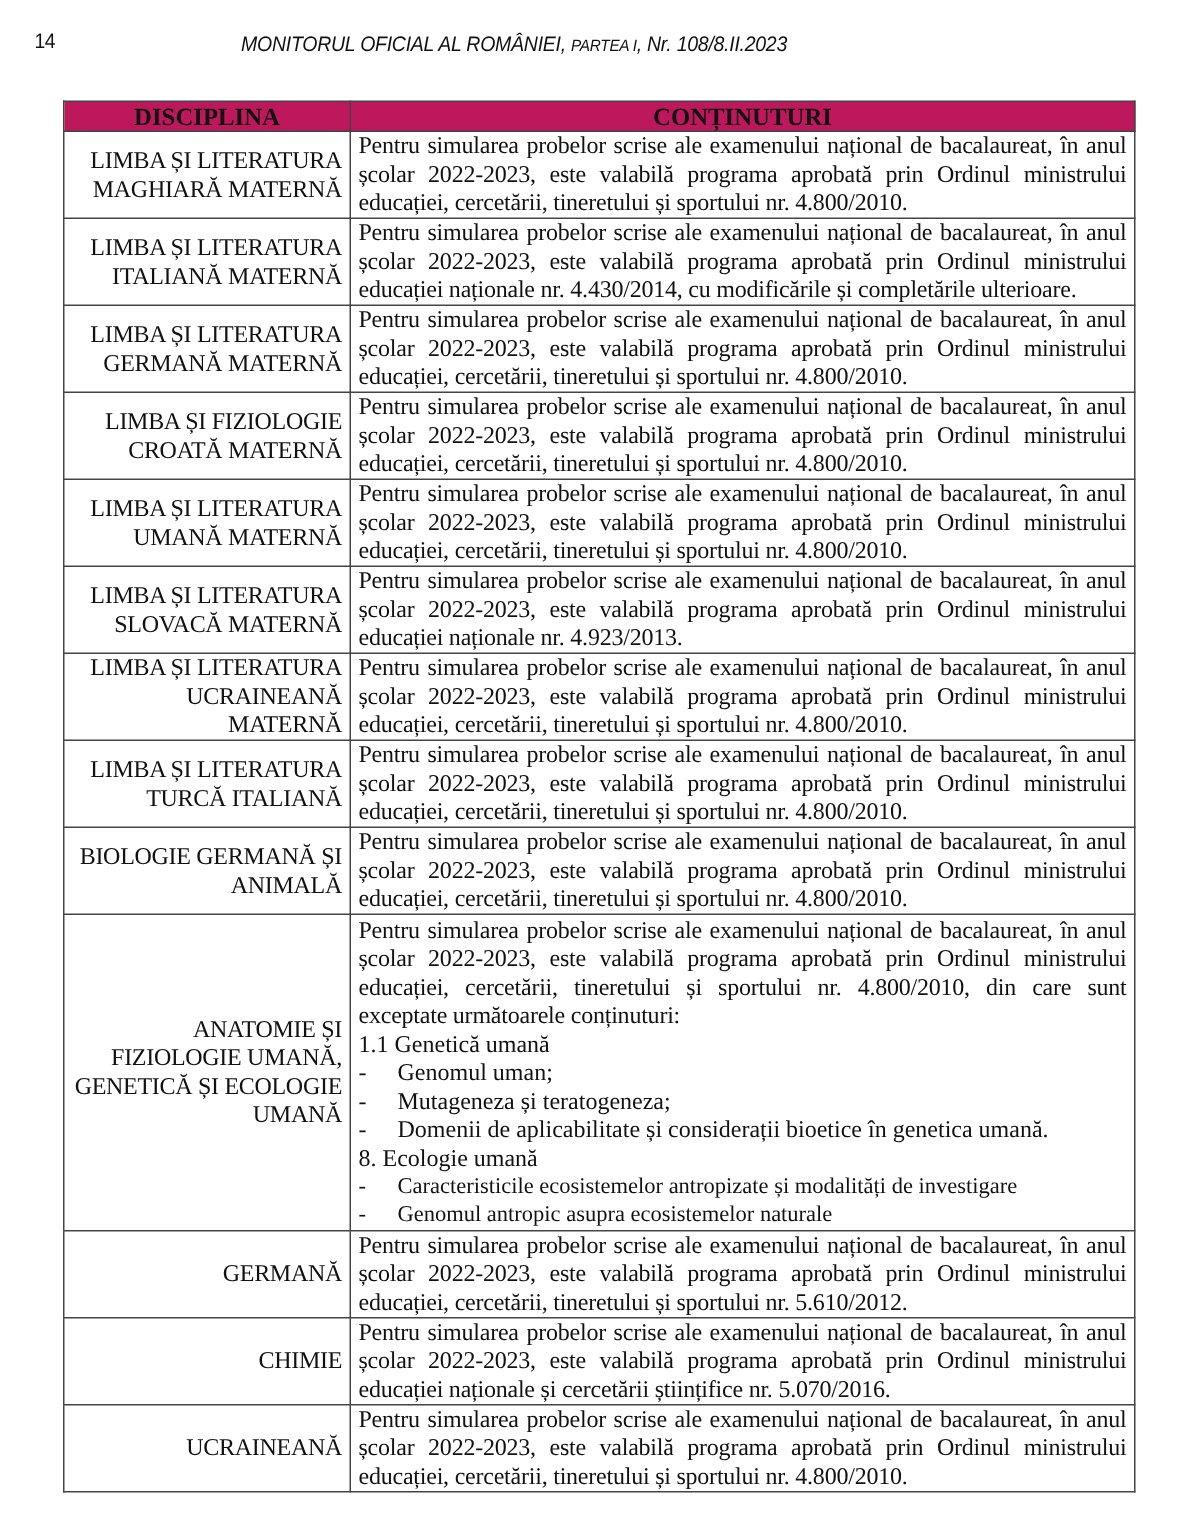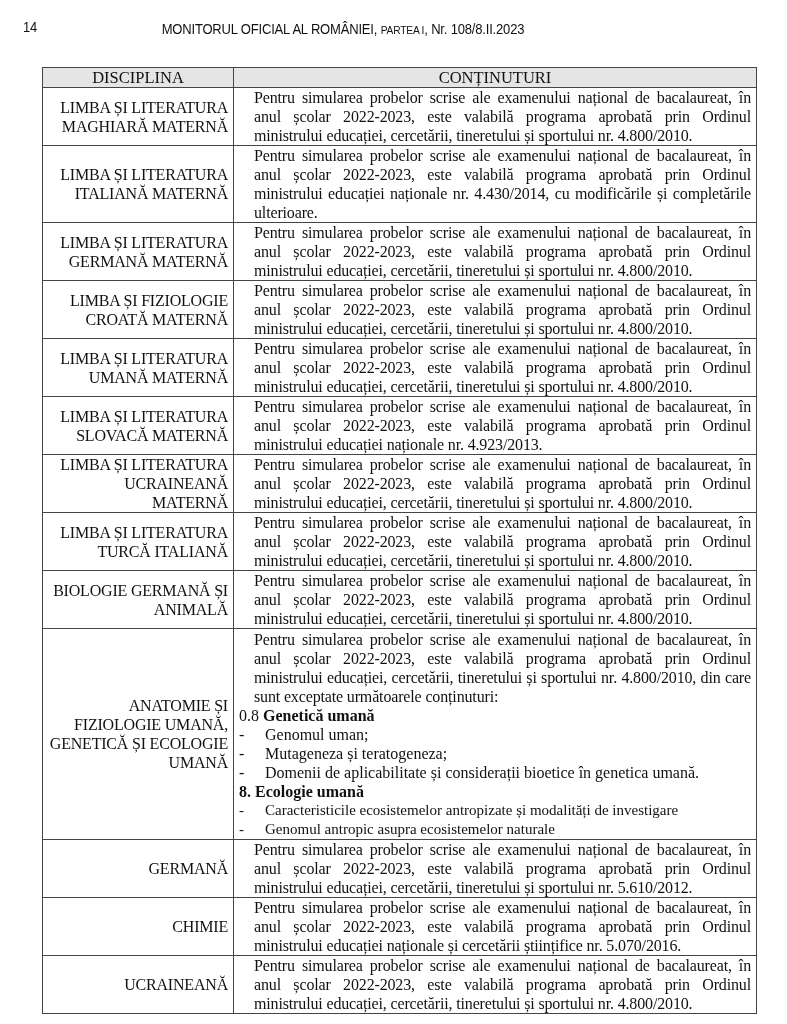--- a/index.html
+++ b/index.html
@@ -26,20 +26,21 @@
     }
     .running-header {
       position: absolute;
       left: 0;
       width: 655px;
       top: 21px;
       text-align: center;
       font-family: "Liberation Sans", sans-serif;
       font-size: 14px;
       letter-spacing: -0.2px;
+      font-style: italic;
     }
     .running-header .small {
       font-size: 11px;
     }
     .running-header .inner {
       display: inline-block;
       transform: scaleX(0.93);
       margin-left: 30px;
     }
     table.program-table {
@@ -52,22 +53,22 @@
       font-size: 16px;
       line-height: 19px;
     }
     table.program-table th,
     table.program-table td {
       border: 1px solid #444;
       padding: 0 5px;
       vertical-align: middle;
     }
     table.program-table th {
-      background: #e5e5e5;
-      font-weight: normal;
+      background: #be185d;
+      font-weight: bold;
       font-size: 16.5px;
       height: 18px;
       text-align: center;
       padding-top: 0;
       padding-bottom: 0;
     }
     td.disc {
       width: 180px;
       text-align: right;
       padding-left: 6px;
@@ -78,27 +79,26 @@
       padding-left: 5px;
       padding-right: 5px;
     }
     tr.std td {
       height: 57px;
     }
     td.cont .para {
       text-align: justify;
       text-align-last: left;
       letter-spacing: -0.15px;
-      margin-left: 15px;
     }
     .sub-heading {
       font-weight: normal;
     }
     .sub-heading b {
-      font-weight: bold;
+      font-weight: normal;
     }
     .bullet {
       display: flex;
       align-items: baseline;
     }
     .bullet .dash {
       width: 26px;
       flex: 0 0 26px;
     }
     .bullet.small-text {
@@ -178,21 +178,21 @@
     <tr class="std">
       <td class="disc">BIOLOGIE GERMANĂ ȘI ANIMALĂ</td>
       <td class="cont">
           <div class="para">Pentru simularea probelor scrise ale examenului național de bacalaureat, în anul școlar 2022-2023, este valabilă programa aprobată prin Ordinul ministrului educației, cercetării, tineretului și sportului nr. 4.800/2010.</div>
         </td>
     </tr>
     <tr class="big">
       <td class="disc">ANATOMIE ȘI FIZIOLOGIE UMANĂ, GENETICĂ ȘI ECOLOGIE UMANĂ</td>
       <td class="cont">
         <div class="para">Pentru simularea probelor scrise ale examenului național de bacalaureat, în anul școlar 2022-2023, este valabilă programa aprobată prin Ordinul ministrului educației, cercetării, tineretului și sportului nr. 4.800/2010, din care sunt exceptate următoarele conținuturi:</div>
-        <div class="sub-heading"><span>0.8 </span><b>Genetică umană</b></div>
+        <div class="sub-heading"><span>1.1 </span><b>Genetică umană</b></div>
         <div class="bullet">
             <span class="dash">-</span>
             <span>Genomul uman;</span>
           </div>
         <div class="bullet">
             <span class="dash">-</span>
             <span>Mutageneza și teratogeneza;</span>
           </div>
         <div class="bullet">
             <span class="dash">-</span>

